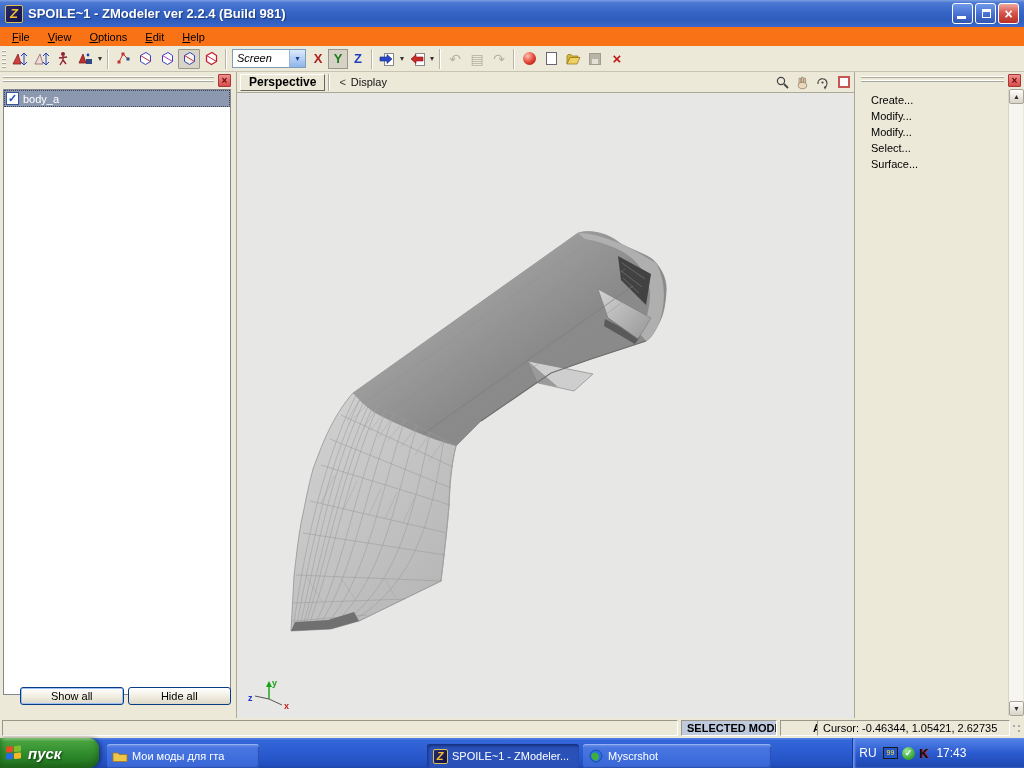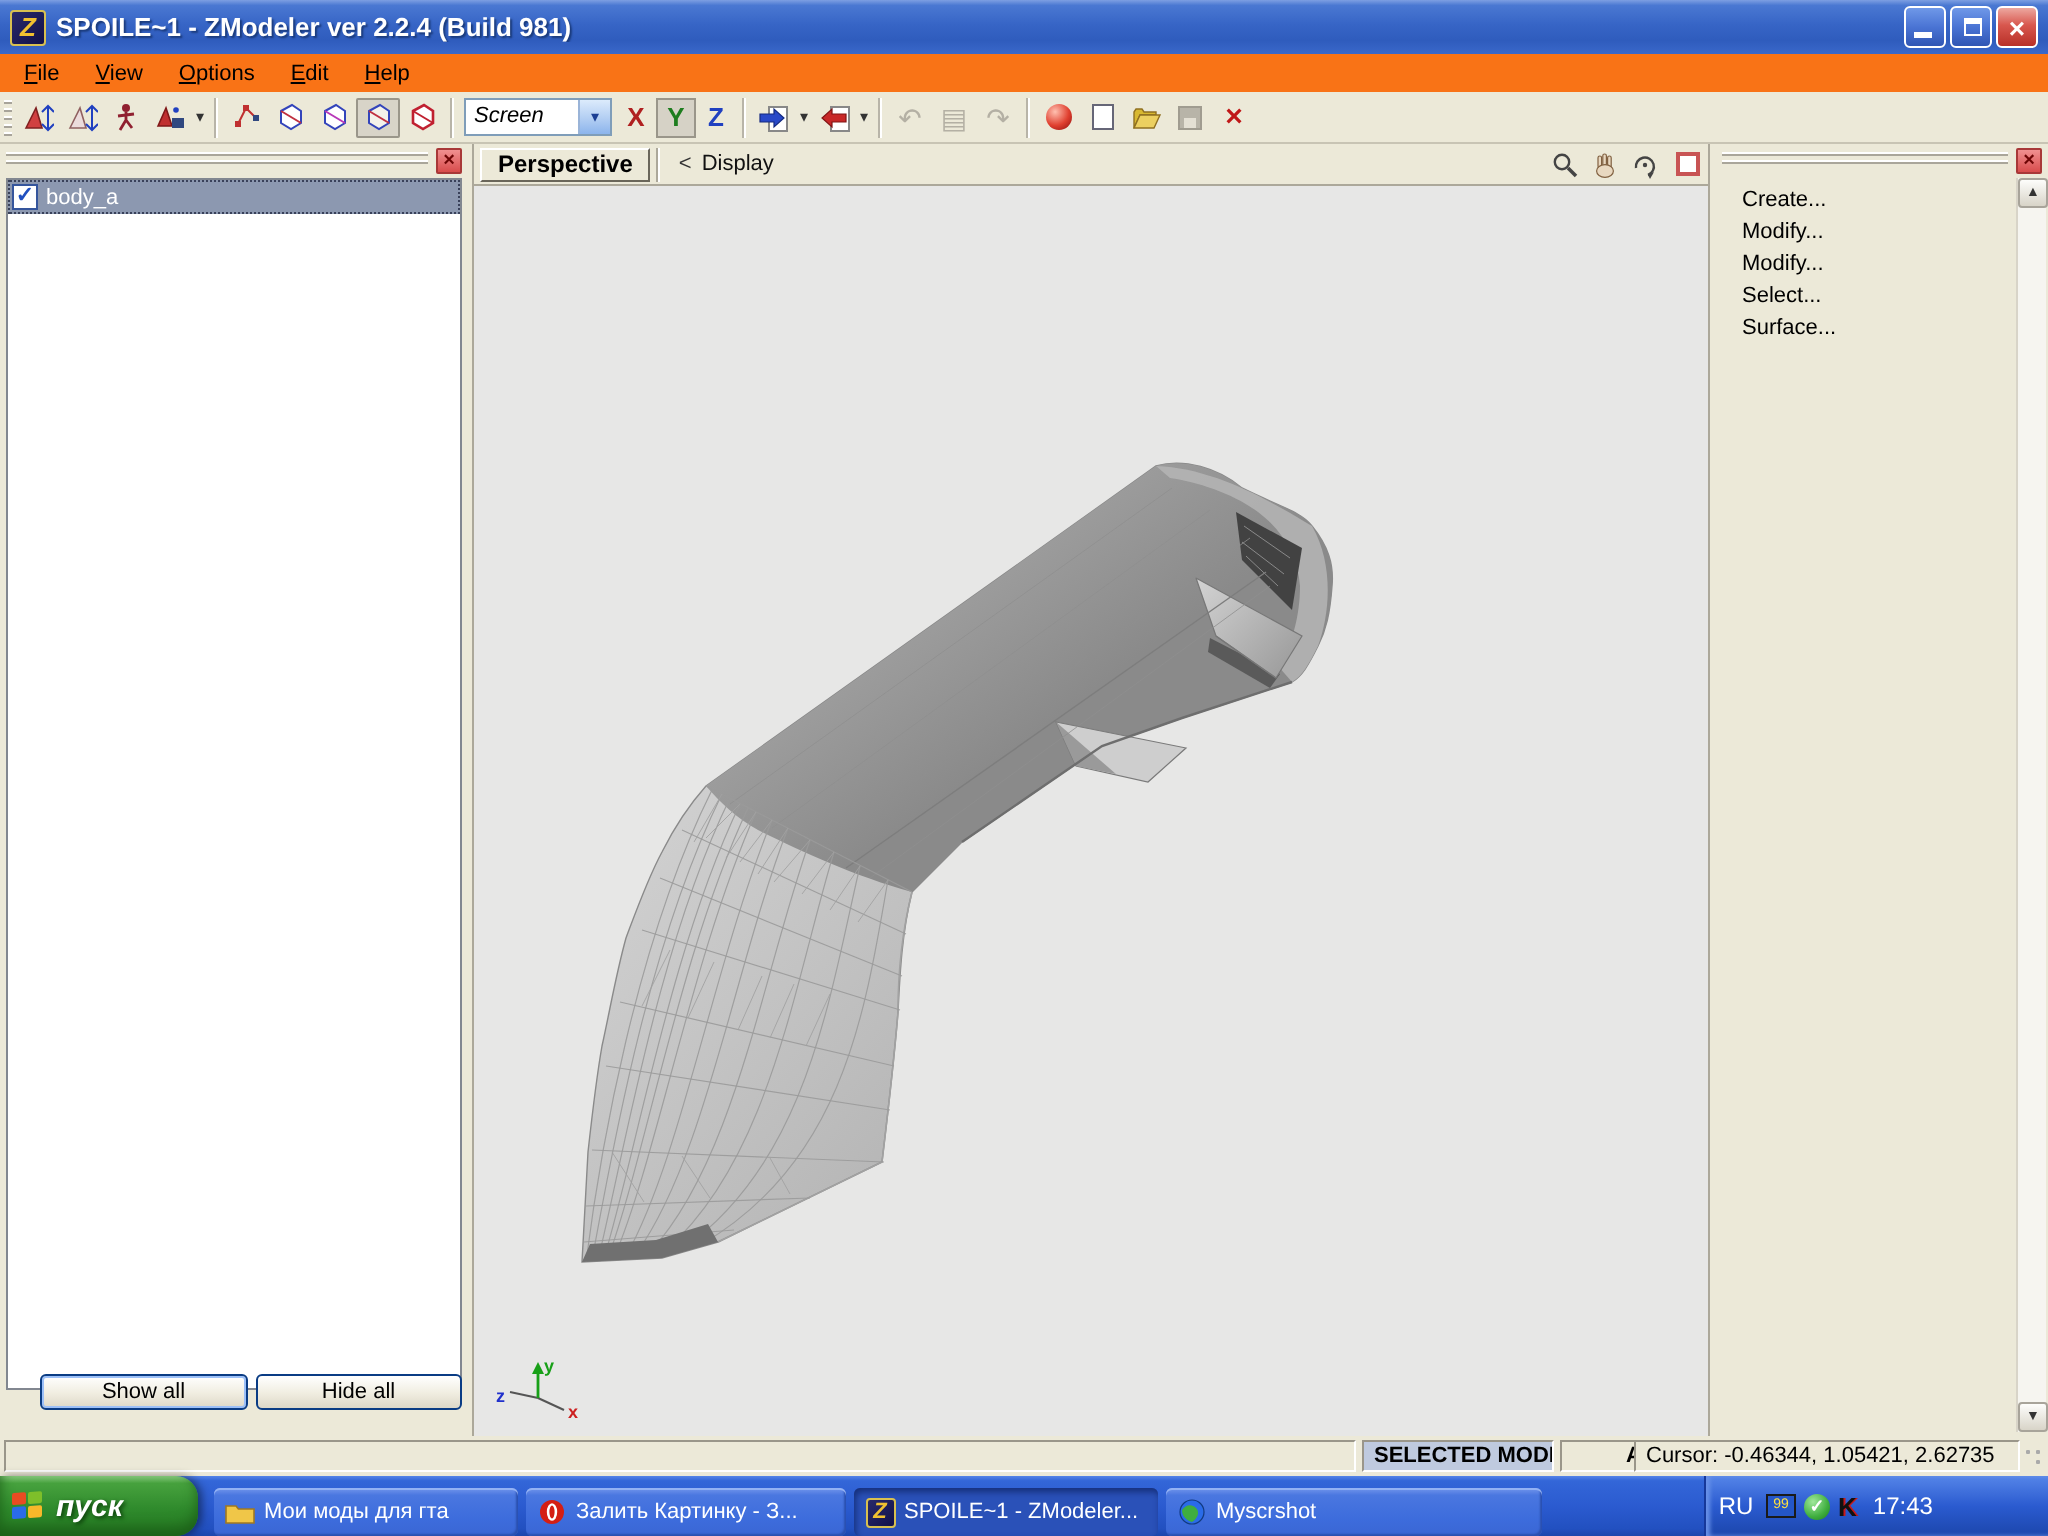--- a/index.html
+++ b/index.html
@@ -497,30 +497,20 @@
 
   <div class="task" style="left:107px;width:152px">
     <span class="ticon">
       <svg width="16" height="13">
           <path d="M1,11.5 L1,3 L6,3 L7.2,4.5 L15,4.5 L15,11.5 Z" fill="#f0c648" stroke="#a07820" stroke-width="0.8"></path>
         </svg>
     </span>
     <span>Мои моды для гта</span>
   </div>
 
-  <div class="task" style="left:263px;width:160px">
-    <span class="ticon">
-      <svg width="14" height="14">
-          <circle cx="7" cy="7" r="6" fill="#d41e14"></circle>
-          <ellipse cx="7" cy="7" rx="2.6" ry="4.4" fill="#fff"></ellipse>
-          <ellipse cx="7" cy="7" rx="1.3" ry="3.2" fill="#d41e14"></ellipse>
-        </svg>
-    </span>
-    <span>Залить Картинку - З...</span>
-  </div>
 
   <div class="task active" style="left:427px;width:152px">
     <span class="ticon">
         <span class="zicon">Z</span>
       </span>
     <span>SPOILE~1 - ZModeler...</span>
   </div>
 
   <div class="task" style="left:583px;width:188px">
     <span class="ticon">

